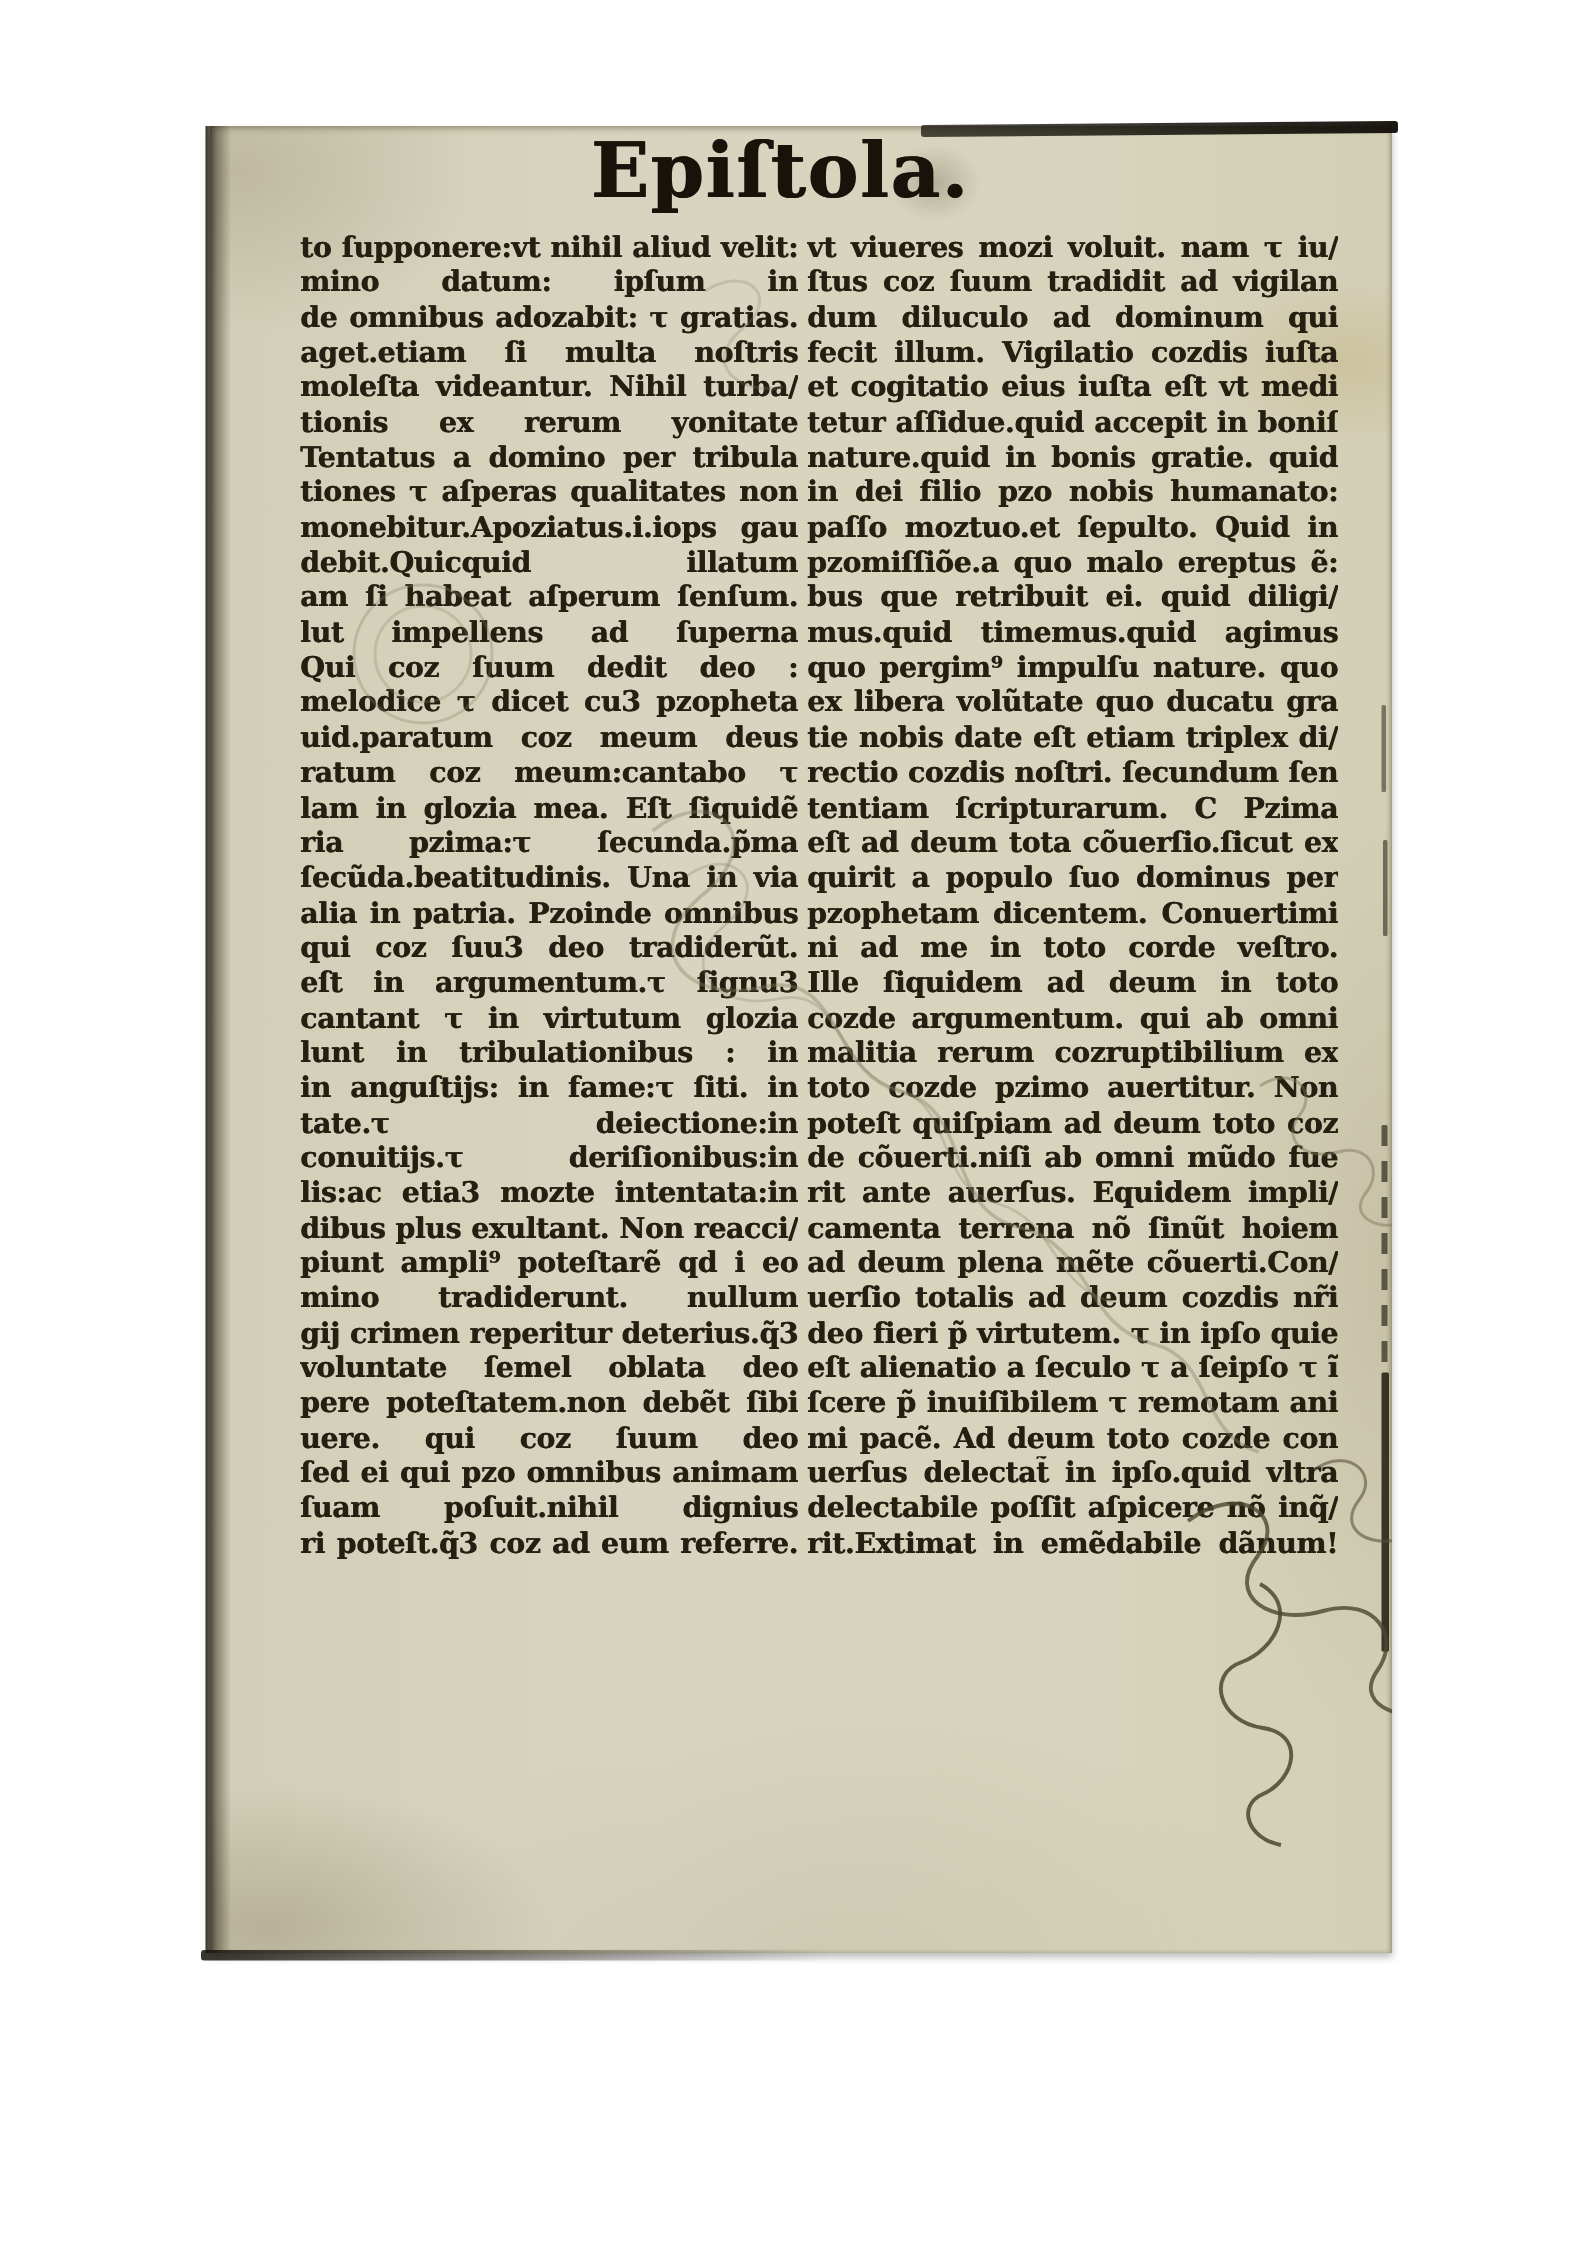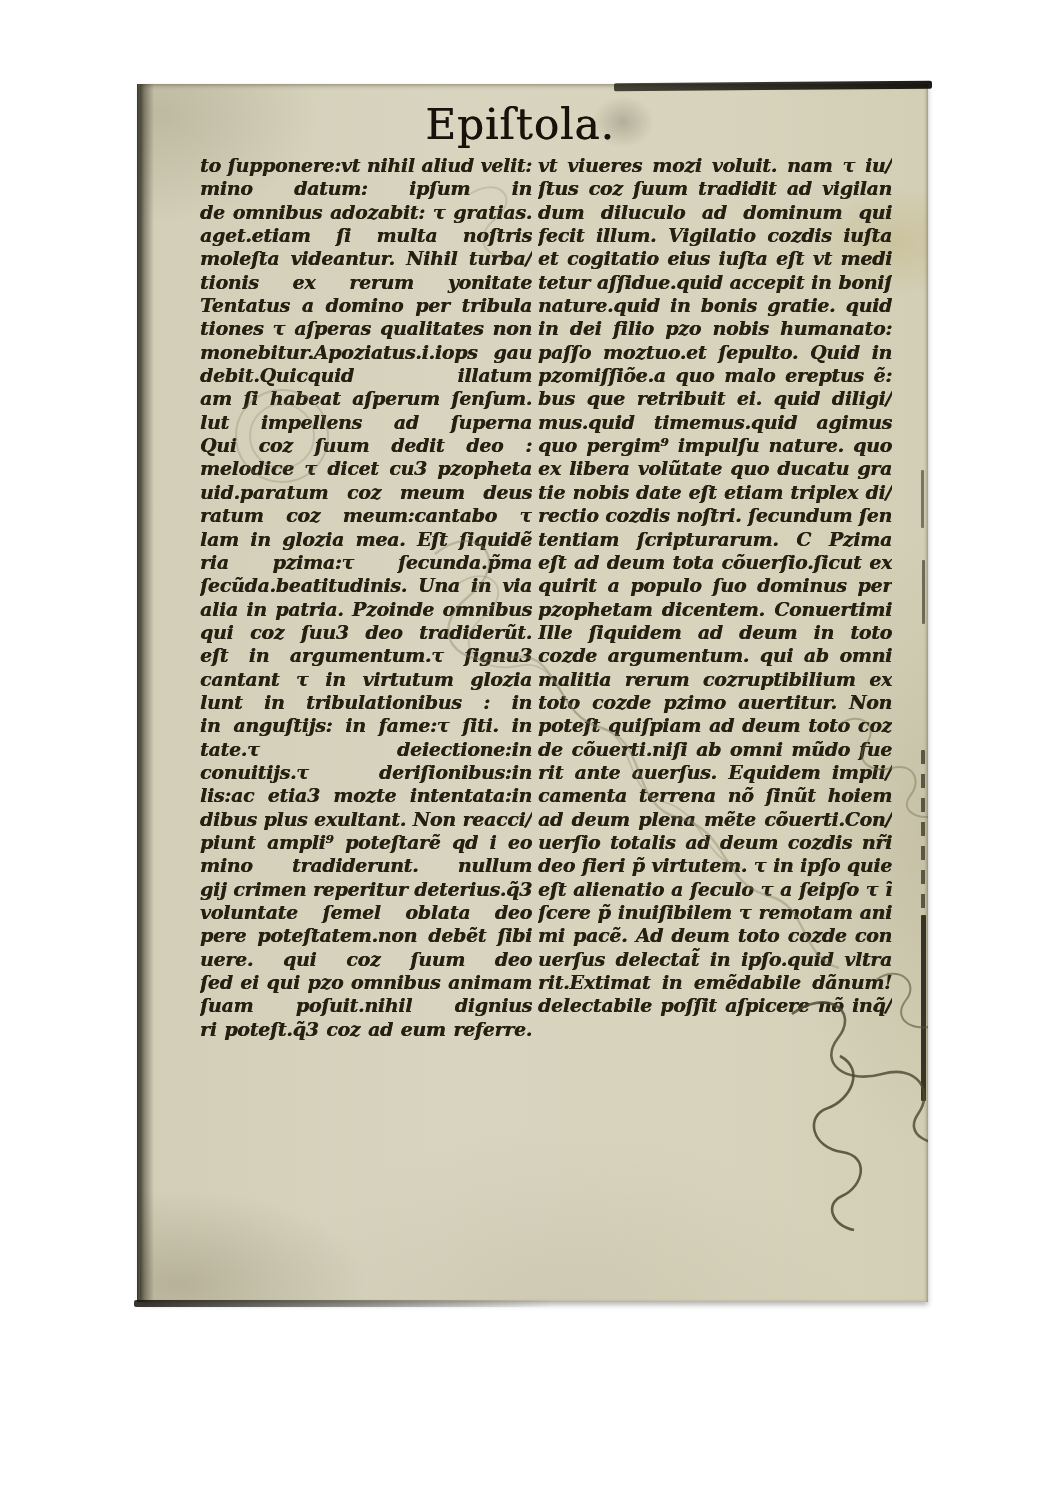--- a/index.html
+++ b/index.html
@@ -37,29 +37,28 @@
     position:absolute;left:452px;top:12px;width:62px;height:52px;border-radius:50%;
     background:radial-gradient(closest-side, rgba(50,45,25,.22), transparent);
   }
   .bmark{position:absolute;background:#1e1a0f;border-radius:1px;}
   .bmark.m1{left:781px;top:386px;width:3px;height:58px;opacity:.5;}
   .bmark.m2{left:782px;top:476px;width:3px;height:64px;opacity:.55;}
   .bmark.m3{left:781px;top:666px;width:4px;height:165px;opacity:.65;
     background:repeating-linear-gradient(180deg,#201c10 0 14px, transparent 14px 24px);}
   .bmark.m4{left:781px;top:831px;width:5px;height:186px;opacity:.85;}
   .title{
-    position:absolute;left:380px;top:16px;transform:translateX(-50%);
-    font-size:42px;font-weight:normal;color:#17130a;letter-spacing:1px;
+    position:absolute;left:380px;top:0px;transform:translateX(-50%);
+    font-size:51px;font-weight:bold;color:#17130a;letter-spacing:1px;
     text-shadow:0.6px 0 0 #17130a;white-space:nowrap;
   }
   .col{
     position:absolute;top:70px;font-size:19px;line-height:23.35px;
     font-weight:bold;color:#241f11;letter-spacing:-0.3px;
     text-shadow:0.35px 0 0 rgba(36,31,17,.9);
-    font-style:italic;
   }
   .col-left{left:60px;width:332px;}
   .col-right{left:398px;width:354px;}
   .tline{
     height:23.35px;overflow:hidden;
     text-align:justify;text-align-last:justify;
   }
   svg.marks{position:absolute;left:0;top:0;pointer-events:none;}
 </style>
 </head>
@@ -134,37 +133,38 @@
       <div class="tline">bus que retribuit ei. quid diligi/</div>
       <div class="tline">mus.quid timemus.quid agimus</div>
       <div class="tline">quo pergim⁹ impulſu nature. quo</div>
       <div class="tline">ex libera volũtate quo ducatu gra</div>
       <div class="tline">tie nobis date eſt etiam triplex di/</div>
       <div class="tline">rectio cozdis noſtri. ſecundum ſen</div>
       <div class="tline">tentiam ſcripturarum. C Pzima</div>
       <div class="tline">eſt ad deum tota cõuerſio.ſicut ex</div>
       <div class="tline">quirit a populo ſuo dominus per</div>
       <div class="tline">pzophetam dicentem. Conuertimi</div>
+      <div class="tline">ni ad me in toto corde veſtro.</div>
       <div class="tline">Ille ſiquidem ad deum in toto</div>
       <div class="tline">cozde argumentum. qui ab omni</div>
       <div class="tline">malitia rerum cozruptibilium ex</div>
       <div class="tline">toto cozde pzimo auertitur. Non</div>
       <div class="tline">poteſt quiſpiam ad deum toto coz</div>
       <div class="tline">de cõuerti.niſi ab omni mũdo fue</div>
       <div class="tline">rit ante auerſus. Equidem impli/</div>
       <div class="tline">camenta terrena nõ ſinũt hoiem</div>
       <div class="tline">ad deum plena mẽte cõuerti.Con/</div>
       <div class="tline">uerſio totalis ad deum cozdis nr̃i</div>
       <div class="tline">deo fieri p̃ virtutem. τ in ipſo quie</div>
       <div class="tline">eſt alienatio a ſeculo τ a ſeipſo τ ĩ</div>
       <div class="tline">ſcere p̃ inuiſibilem τ remotam ani</div>
       <div class="tline">mi pacẽ. Ad deum toto cozde con</div>
       <div class="tline">uerſus delectat̃ in ipſo.quid vltra</div>
+      <div class="tline">delectabile poſſit aſpicere nõ inq̃/</div>
       <div class="tline">rit.Extimat in emẽdabile dãnum!</div>
-      <div class="tline">delectabile poſſit aſpicere nõ inq̃/</div>
     </div>
 
   <svg class="marks" width="788" height="1218" viewBox="0 0 788 1218">
 
     <circle cx="142" cy="352" r="46" fill="none" stroke="#847e61" stroke-width="2" opacity="0.30"></circle>
     <circle cx="142" cy="352" r="32" fill="none" stroke="#847e61" stroke-width="2" opacity="0.25"></circle>
 
     <path d="M 295 470 c 42 -34 78 6 34 42 c -44 36 -12 74 40 62 c 52 -12 44 58 92 70 c 48 12 28 78 78 90 c 50 12 42 66 90 78 c 40 10 30 60 70 72" fill="none" stroke="#837d60" stroke-width="2.4" opacity="0.38"></path>
     <path d="M 318 500 c 30 -22 58 6 26 32 c -34 28 -6 58 34 50 c 44 -10 38 48 80 60 c 40 12 24 64 66 76 c 42 12 36 56 78 66" fill="none" stroke="#837d60" stroke-width="1.8" opacity="0.28"></path>
     <path d="M 330 110 c 28 -18 52 4 24 26 c -26 22 -2 44 28 38" fill="none" stroke="#837d60" stroke-width="2" opacity="0.25"></path>

